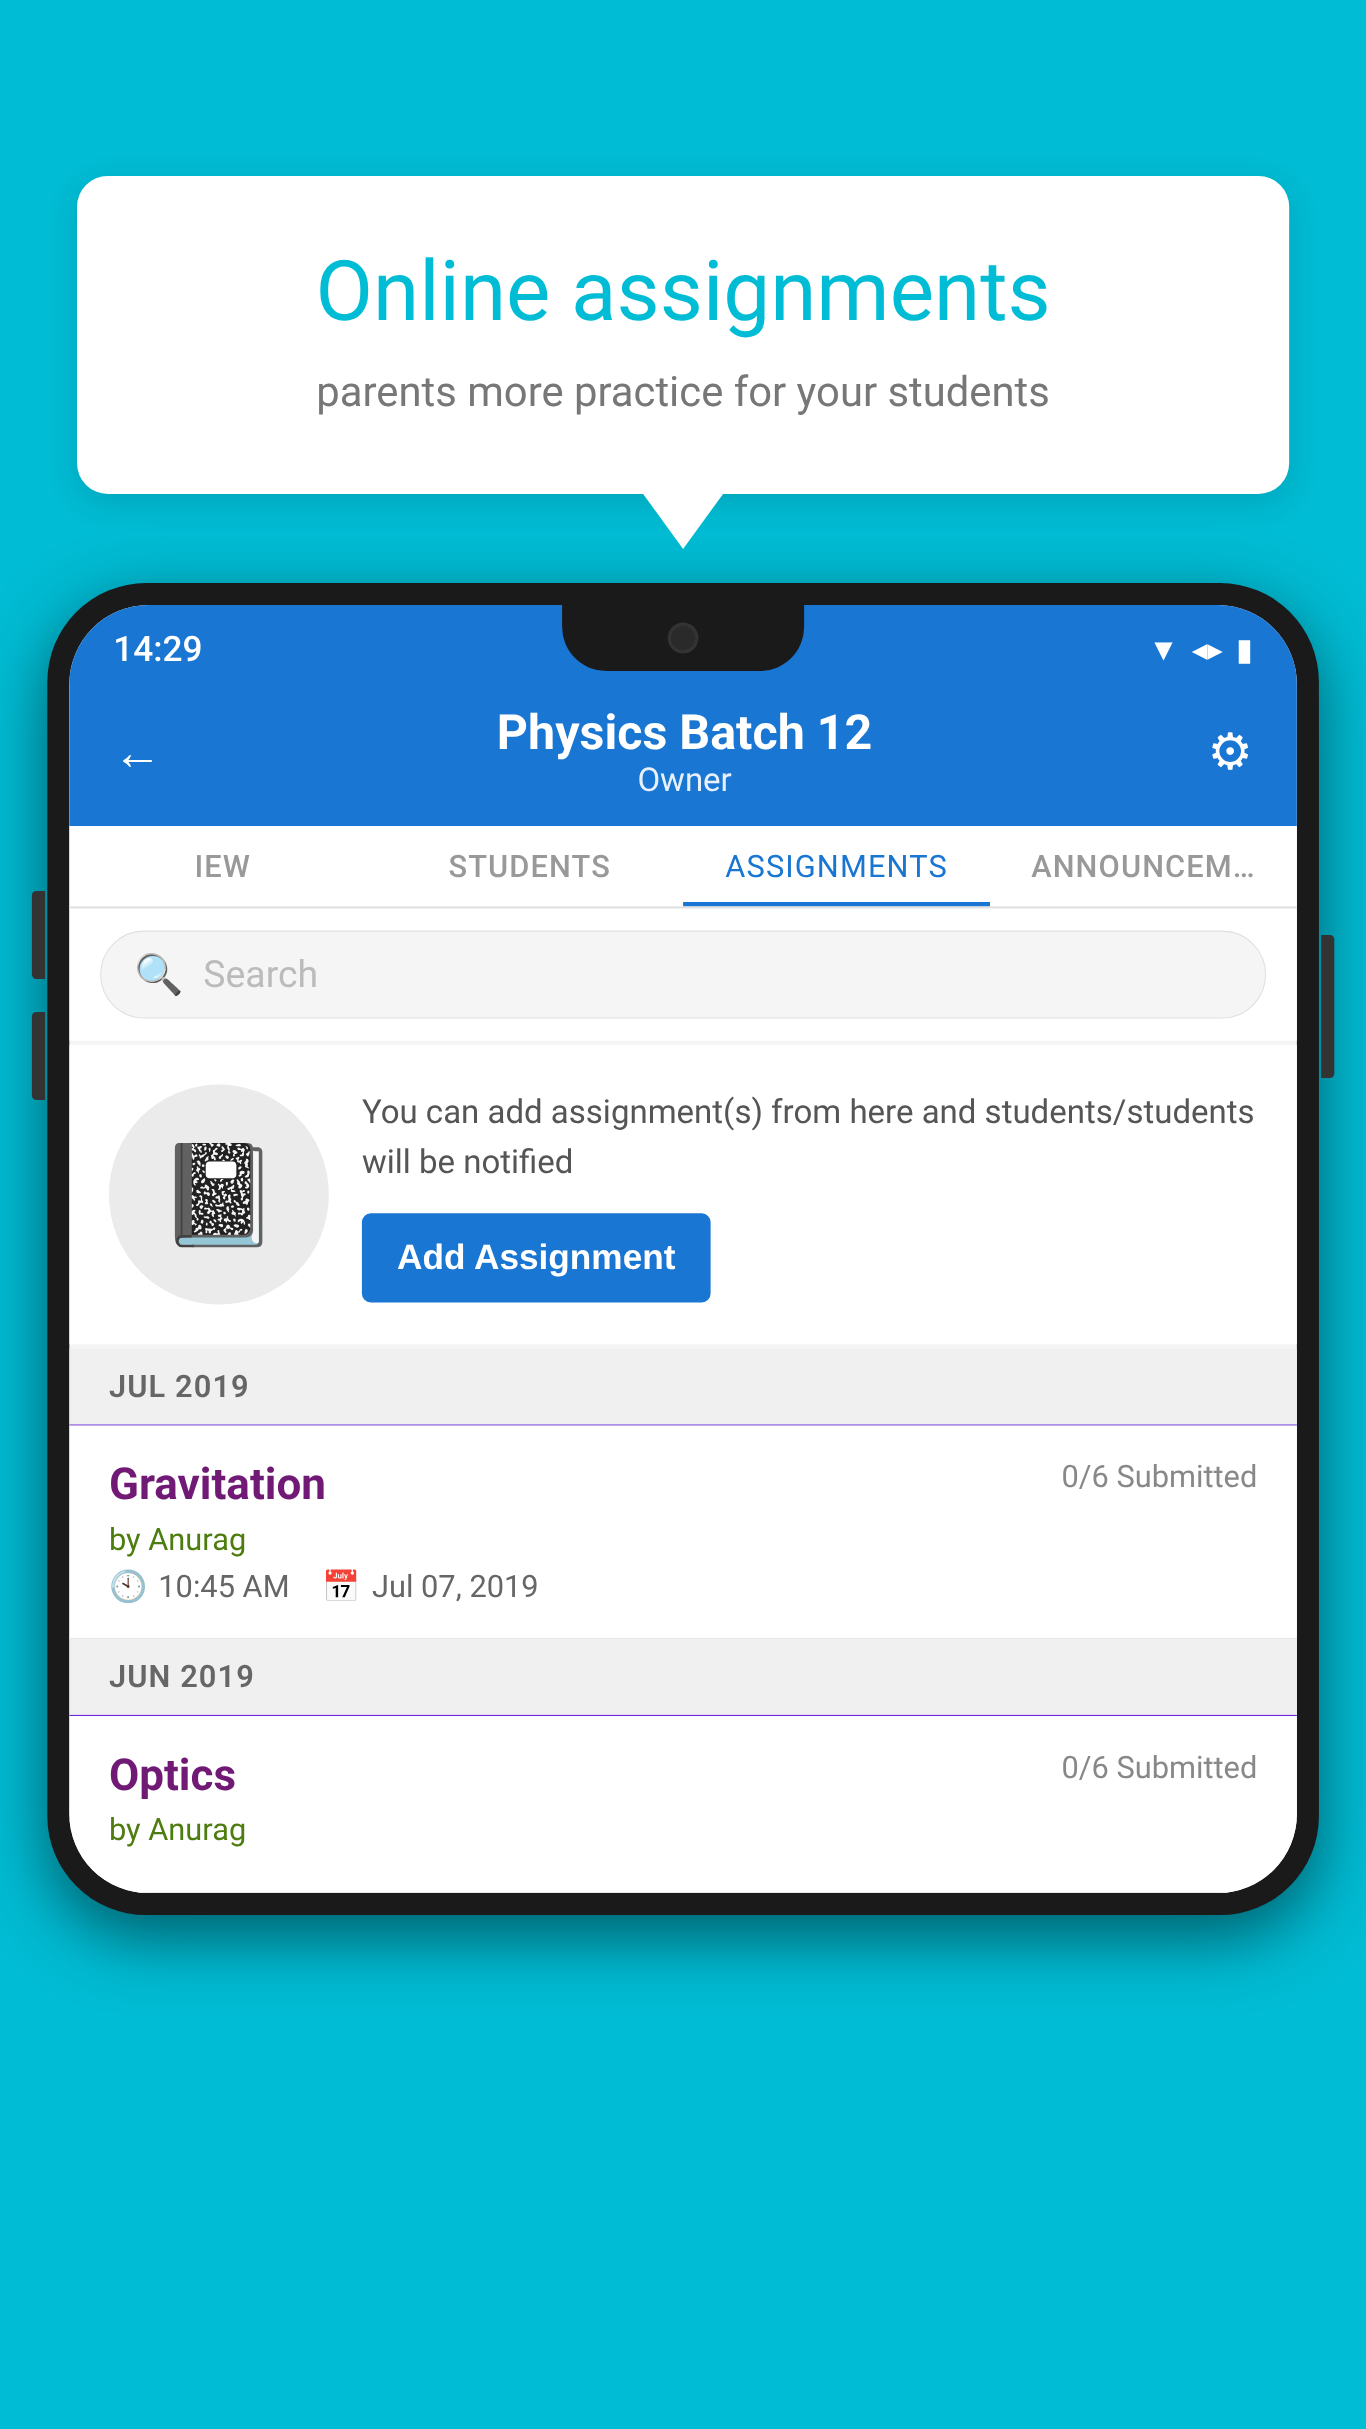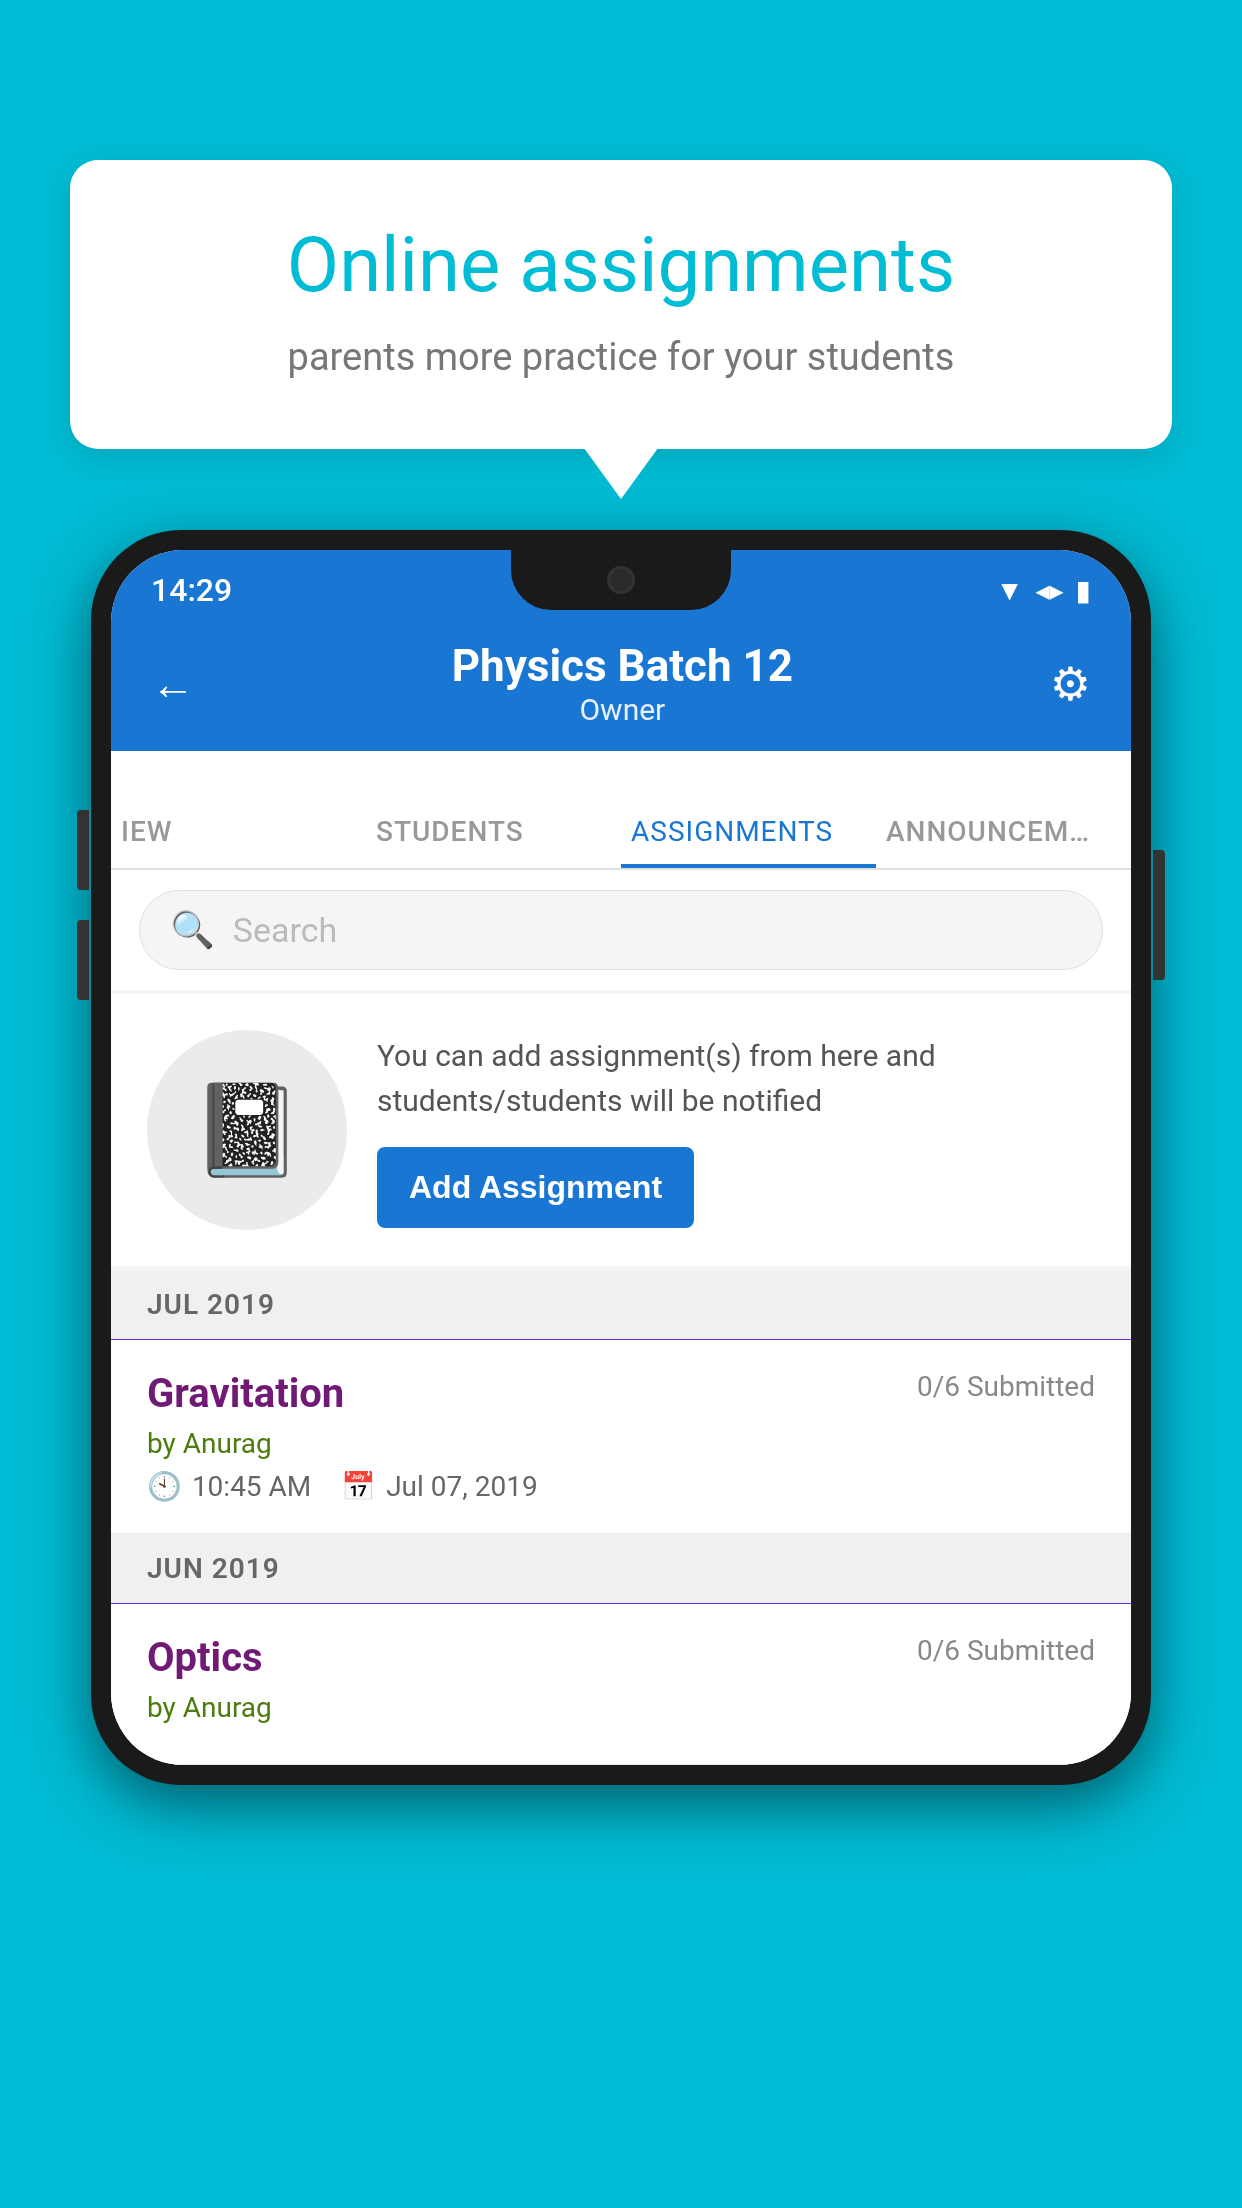--- a/index.html
+++ b/index.html
@@ -57,21 +57,21 @@
       text-align: center;
       font-weight: 400;
     }
 
     
     .phone-wrapper {
       position: absolute;
       top: 530px;
       left: 50%;
       transform: translateX(-50%);
-      width: 1060px;
+      width: 1156px;
     }
 
     .phone-outer {
       background: #1a1a1a;
       border-radius: 90px;
       padding: 20px;
       box-shadow: 0 20px 60px rgba(0,0,0,0.5);
       position: relative;
     }
 
@@ -173,29 +173,28 @@
     
     .tabs-container {
       background: white;
       display: flex;
       border-bottom: 2px solid #e0e0e0;
       overflow: hidden;
     }
 
     .tab-item {
       flex: 1;
-      text-align: left;
+      text-align: center;
       padding: 20px 10px;
       font-size: 28px;
       font-weight: 500;
       color: #999;
       letter-spacing: 1px;
       cursor: pointer;
       position: relative;
-      margin-top: 44px;
     }
 
     .tab-item.active {
       color: #1976D2;
       font-weight: 400;
     }
 
     .tab-item.active::after {
       content: '';
       position: absolute;

